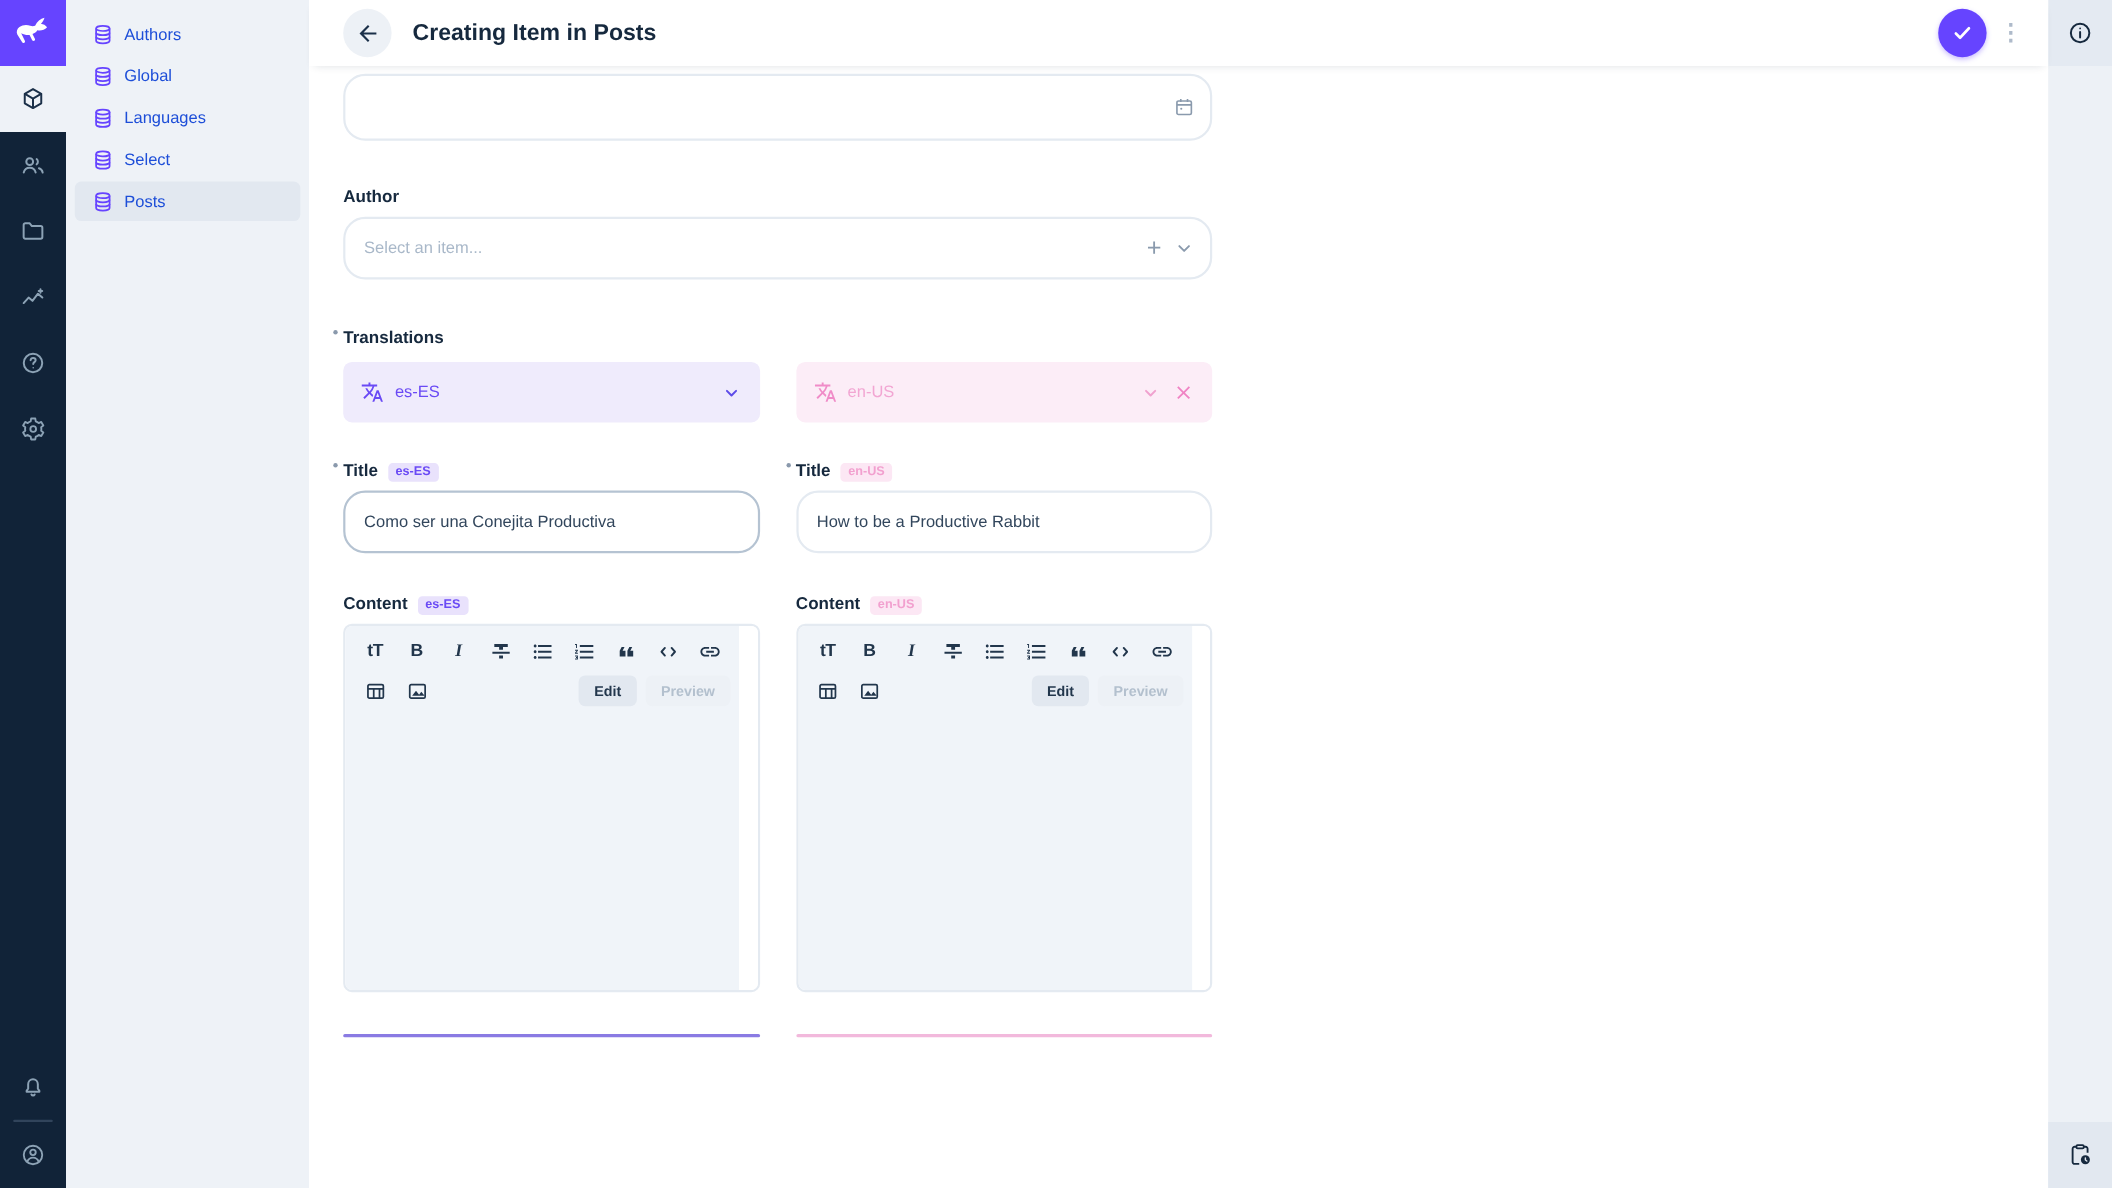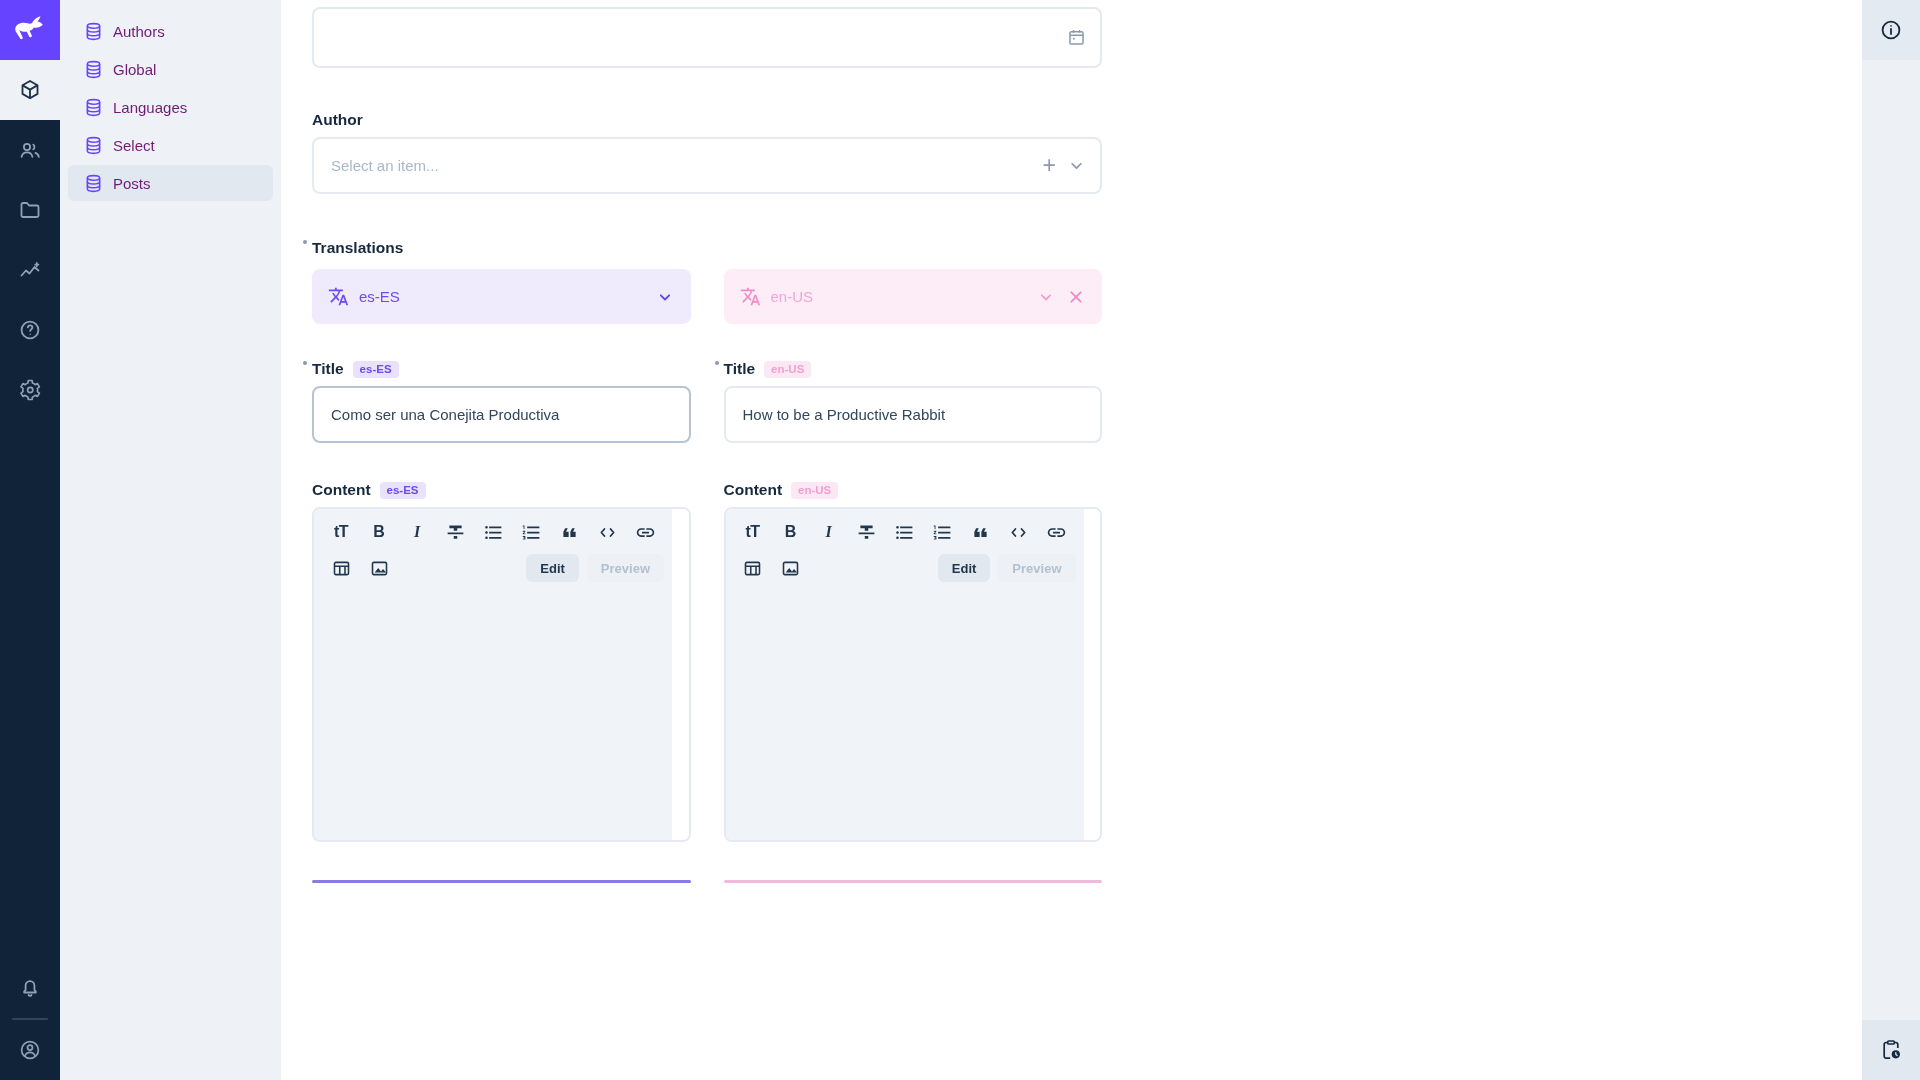--- a/index.html
+++ b/index.html
@@ -14,21 +14,21 @@
   .module svg { width:24px; height:24px; }
   .module.active { background:#EEF2F7; color:#1B3049; }
   .mb-spacer { flex:1; }
   .mb-divider { width:36px; height:2px; background:#31445B; border-radius:1px; }
 
   
   .nav { width:221px; background:#EEF2F7; flex-shrink:0; display:flex; flex-direction:column; }
   .nav-header { height:60px; background:#E4EAF2; display:flex; align-items:center; gap:12px; padding:0 18px; font-size:15px; font-weight:600; color:#1B3049; cursor:pointer; flex-shrink:0; }
   .nav-header svg { width:20px; height:20px; flex-shrink:0; }
   .nav-items { padding:13px 8px 0; }
-  .nav-item { height:36px; margin-bottom:2px; border-radius:6px; display:flex; align-items:center; gap:9px; padding:0 0 0 15px; font-size:15px; font-weight:500; color:#701a75; cursor:pointer; }
+  .nav-item { height:36px; margin-bottom:2px; border-radius:6px; display:flex; align-items:center; gap:9px; padding:0 0 0 15px; font-size:15px; font-weight:500; color:#1d4ed8; cursor:pointer; }
   .nav-item svg { width:21px; height:21px; color:#6644FF; flex-shrink:0; }
   .nav-item.active { background:#E2E8F0; }
 
   
   .main { flex:1; min-width:0; display:flex; flex-direction:column; background:#fff; }
   .header { height:60px; flex-shrink:0; display:flex; align-items:center; padding:0 20px 0 31px; background:#fff; position:relative; z-index:3; box-shadow:0 4px 8px -4px rgba(17,35,56,.16); }
   .back-btn { width:44px; height:44px; border-radius:50%; background:#EDF1F6; border:none; display:grid; place-items:center; color:#1B3049; cursor:pointer; flex-shrink:0; }
   .back-btn svg { width:23px; height:23px; }
   .page-title { font-size:21px; font-weight:700; color:#16293E; margin-left:19px; white-space:nowrap; }
   .header-spacer { flex:1; }
@@ -41,21 +41,21 @@
   .row2 { width:790px; display:flex; gap:33px; }
   .col { flex:1; min-width:0; }
 
   .f-label { display:flex; align-items:flex-end; gap:9px; height:20px; font-size:15.5px; font-weight:600; color:#16293E; position:relative; }
   .req-dot { position:absolute; left:-9px; top:3px; width:4px; height:4px; border-radius:50%; background:#8A99AC; }
   .badge { font-size:11.5px; font-weight:700; padding:3px 7px; border-radius:4px; line-height:1; }
   .badge.purple { background:#E9E2FC; color:#6A4AF5; }
   .badge.pink { background:#FCE7F4; color:#F2A0CF; }
 
   .input-wrap { position:relative; }
-  .text-input { width:100%; height:57px; border:2px solid #E4EAF1; border-radius:8px; background:#fff; padding:0 17px; font-family:inherit; font-size:15px; color:#32465C; outline:none; display:block; }
+  .text-input { width:100%; height:57px; border:2px solid #E4EAF1; border-radius:20px; background:#fff; padding:0 17px; font-family:inherit; font-size:15px; color:#32465C; outline:none; display:block; }
   .text-input::placeholder { color:#A9B8C9; }
   .text-input.tall { height:61px; }
   .text-input.hovered { border-color:#B5C3D2; }
   .input-icons { position:absolute; right:15px; top:0; bottom:0; display:flex; align-items:center; gap:10px; color:#A5B3C4; }
   .input-icons .ic { display:grid; place-items:center; border:none; background:none; color:#8A9AAD; cursor:pointer; padding:0; }
   .input-icons svg { width:21px; height:21px; }
   .plus-glyph { font-size:23px; font-weight:400; line-height:1; color:#8A9AAD; }
 
   .lang-box { height:55px; border-radius:8px; display:flex; align-items:center; gap:10px; padding:0 16px; cursor:pointer; }
   .lang-box svg.tr { width:21px; height:21px; flex-shrink:0; }
@@ -214,20 +214,35 @@
             <ellipse cx="12" cy="5.6" rx="7" ry="2.6"></ellipse>
             <path d="M5 5.6v12.8c0 1.4 3.1 2.6 7 2.6s7-1.2 7-2.6V5.6"></path>
             <path d="M5 9.9c0 1.4 3.1 2.6 7 2.6s7-1.2 7-2.6M5 14.2c0 1.4 3.1 2.6 7 2.6s7-1.2 7-2.6"></path>
           </svg>
         <span>Posts</span>
       </div>
     </div>
   </nav>
 
   <main class="main">
+    <header class="header">
+      <button class="back-btn">
+        <svg viewBox="0 0 24 24" fill="currentColor">
+            <path d="M20 11H7.83l5.59-5.59L12 4l-8 8 8 8 1.41-1.41L7.83 13H20v-2z"></path>
+          </svg>
+      </button>
+      <h1 class="page-title">Creating Item in Posts</h1>
+      <div class="header-spacer"></div>
+      <button class="check-btn">
+        <svg viewBox="0 0 24 24" fill="none" stroke="#fff" stroke-width="2.6" stroke-linecap="round" stroke-linejoin="round">
+            <path d="M5.5 12.5l4.2 4.2 8.8-9.4"></path>
+          </svg>
+      </button>
+      <button class="kebab-btn">⋮</button>
+    </header>
 
     <div class="content">
 
       <div class="fw input-wrap m-date">
         <input class="text-input tall" type="text" readonly="" value="" style="">
         <div class="input-icons">
           <span class="ic">
             <svg viewBox="0 0 24 24" fill="none" stroke="currentColor" stroke-width="1.7">
                 <rect x="4.5" y="5.5" width="15" height="14" rx="1.6"></rect>
                 <path d="M8.5 3.5v3M15.5 3.5v3M4.5 9.5h15"></path>

